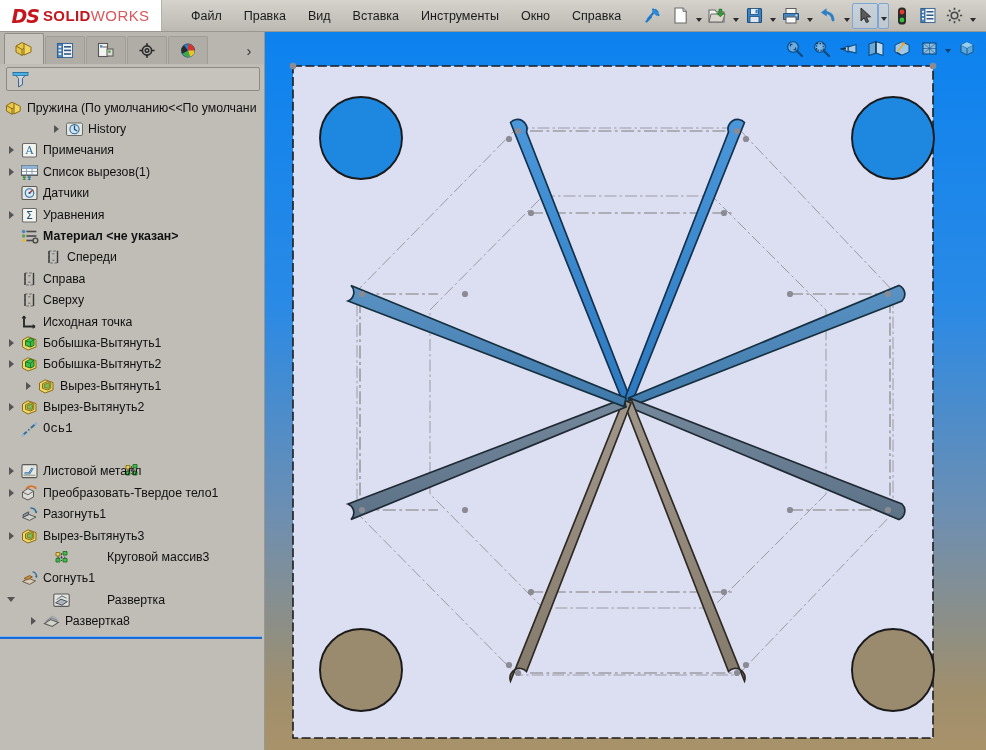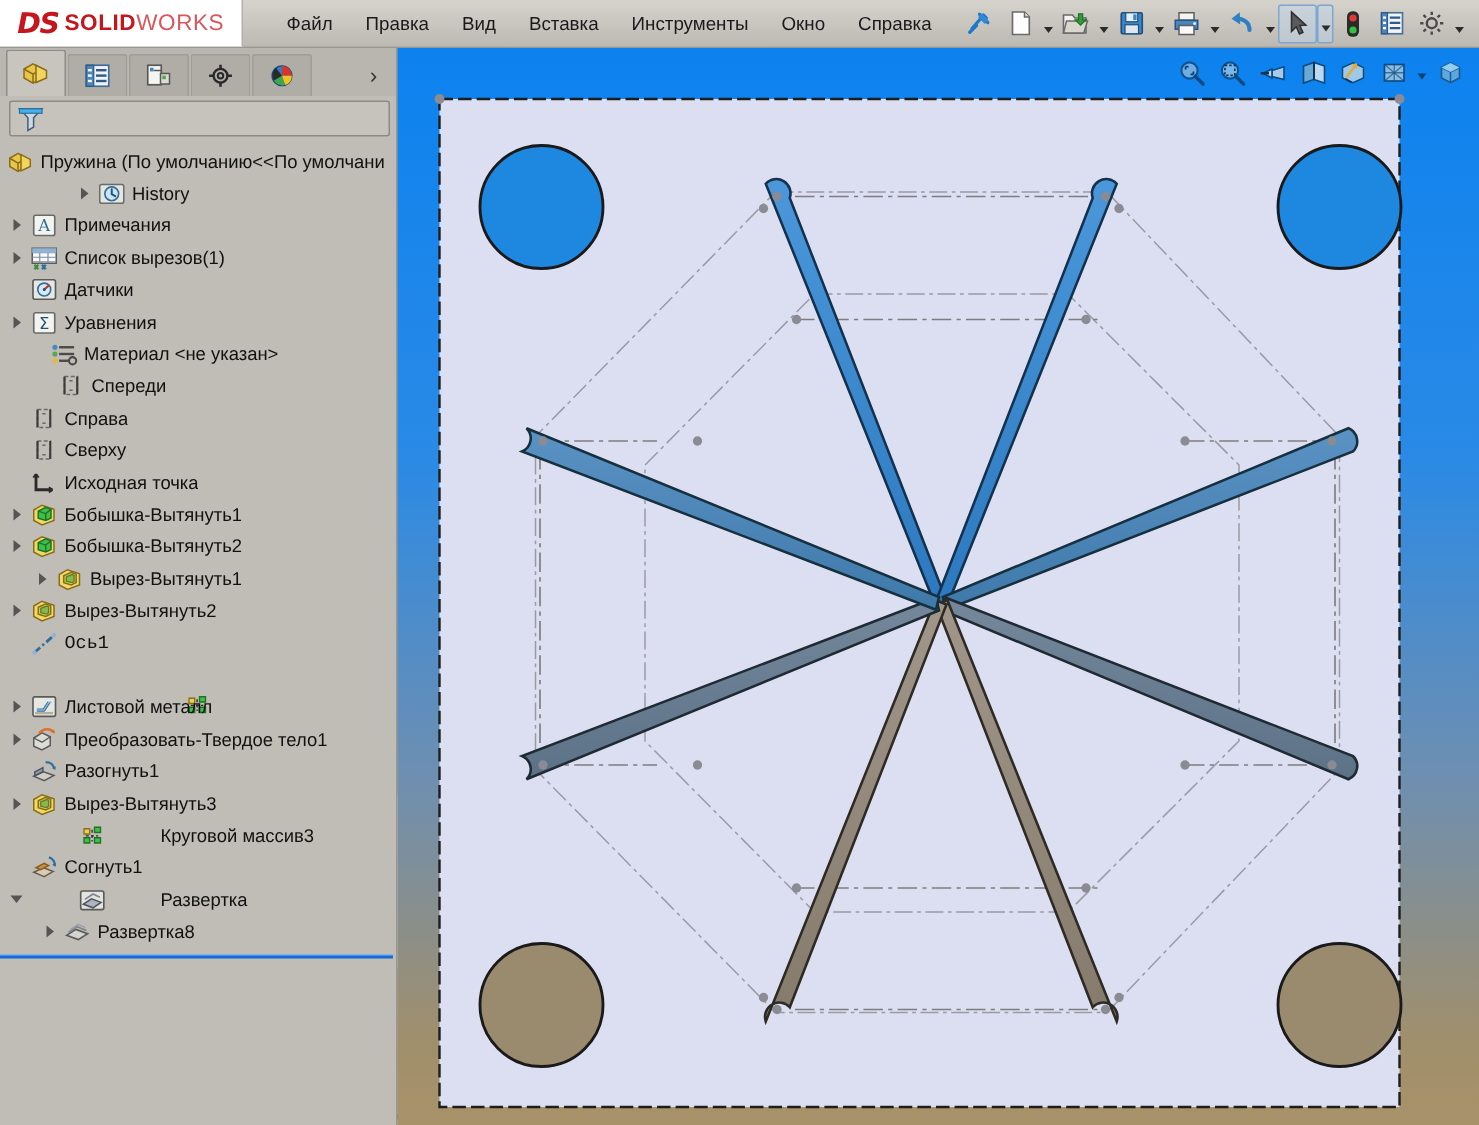--- a/index.html
+++ b/index.html
@@ -405,38 +405,38 @@
               <i class="arr-r"></i>
             </span>
             <span class="ticon">
               <svg width="19" height="18" viewBox="0 0 19 18">
                 <rect x="2.5" y="2.5" width="14" height="13.5" rx="1.2" fill="#f4f4ee" stroke="#6a6a6a" stroke-width="1.1"></rect>
                 <text x="9.5" y="13" font-size="11" font-family="DejaVu Sans, sans-serif" fill="#1f5278" text-anchor="middle">Σ</text>
               </svg>
             </span>
             <span class="tlabel">Уравнения</span>
           </div>
-          <div class="trow" style="padding-left: 16px;">
+          <div class="trow" style="padding-left: 3px; font-weight: bold;">
             <span class="expander"></span>
             <span class="ticon">
               <svg width="19" height="18" viewBox="0 0 19 18">
                 <g>
                   <circle cx="3.6" cy="4.5" r="1.7" fill="#4a86bd"></circle>
                   <circle cx="3.6" cy="9" r="1.7" fill="#5aa64f"></circle>
                   <circle cx="3.6" cy="13.5" r="1.7" fill="#e8b83a"></circle>
                   <rect x="6.4" y="3.7" width="10" height="1.6" fill="#4a4a4a"></rect>
                   <rect x="6.4" y="8.2" width="10" height="1.6" fill="#4a4a4a"></rect>
                   <rect x="6.4" y="12.7" width="7" height="1.6" fill="#4a4a4a"></rect>
                   <circle cx="15.4" cy="13.5" r="2.4" fill="none" stroke="#4a4a4a" stroke-width="1.4"></circle>
                 </g>
               </svg>
             </span>
             <span class="tlabel">Материал &lt;не указан&gt;</span>
           </div>
-          <div class="trow" style="padding-left: 21px;">
+          <div class="trow" style="padding-left: 3px; margin-left: 24px;">
             <span class="expander"></span>
             <span class="ticon">
               <svg width="19" height="18" viewBox="0 0 19 18">
                 <path d="M5 3 L13.5 3 L13.5 15 L5 15 Z" fill="none" stroke="#6a6a6a" stroke-width="1.1" stroke-dasharray="2.6 1.6"></path>
                 <path d="M5 3 L5 15" stroke="#3a3a3a" stroke-width="1.4"></path>
                 <path d="M13.5 3 L13.5 15" stroke="#3a3a3a" stroke-width="1.4"></path>
                 <path d="M8.2 5.8 L10.4 5.8 M8.2 12.2 L10.4 12.2" stroke="#6a6a6a" stroke-width="1"></path>
               </svg>
             </span>
             <span class="tlabel">Спереди</span>

